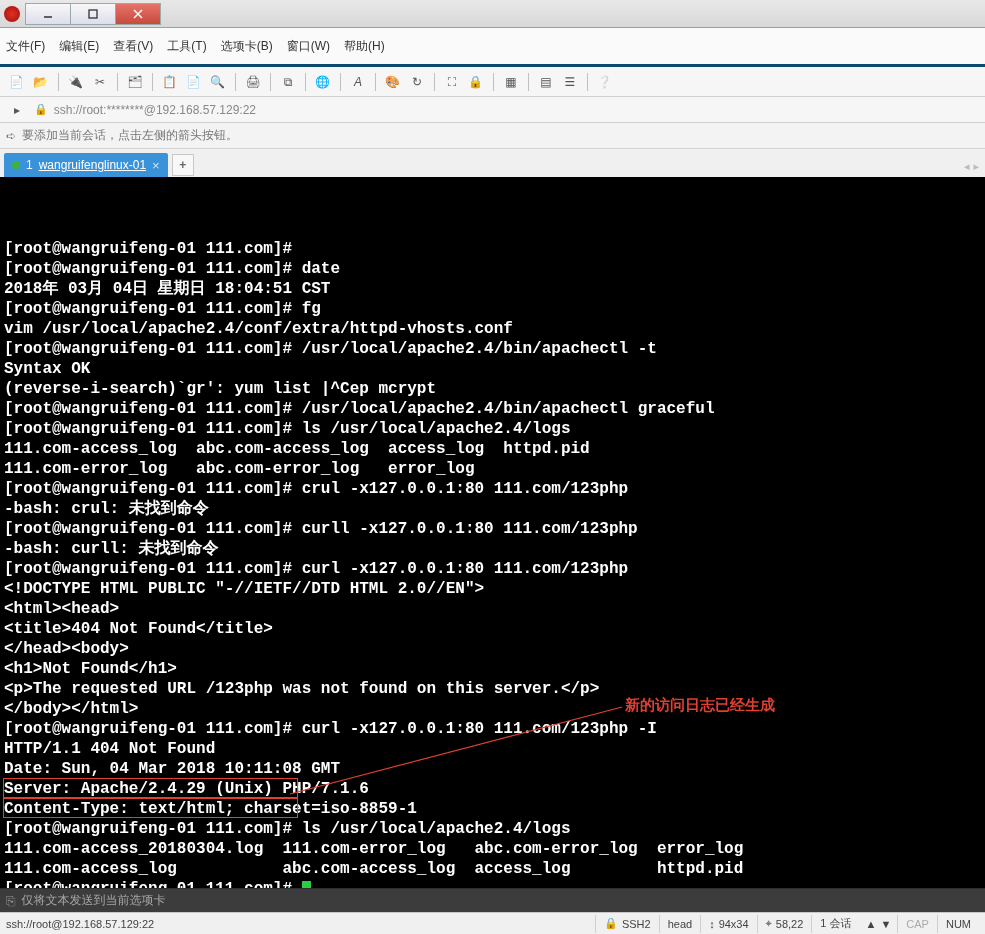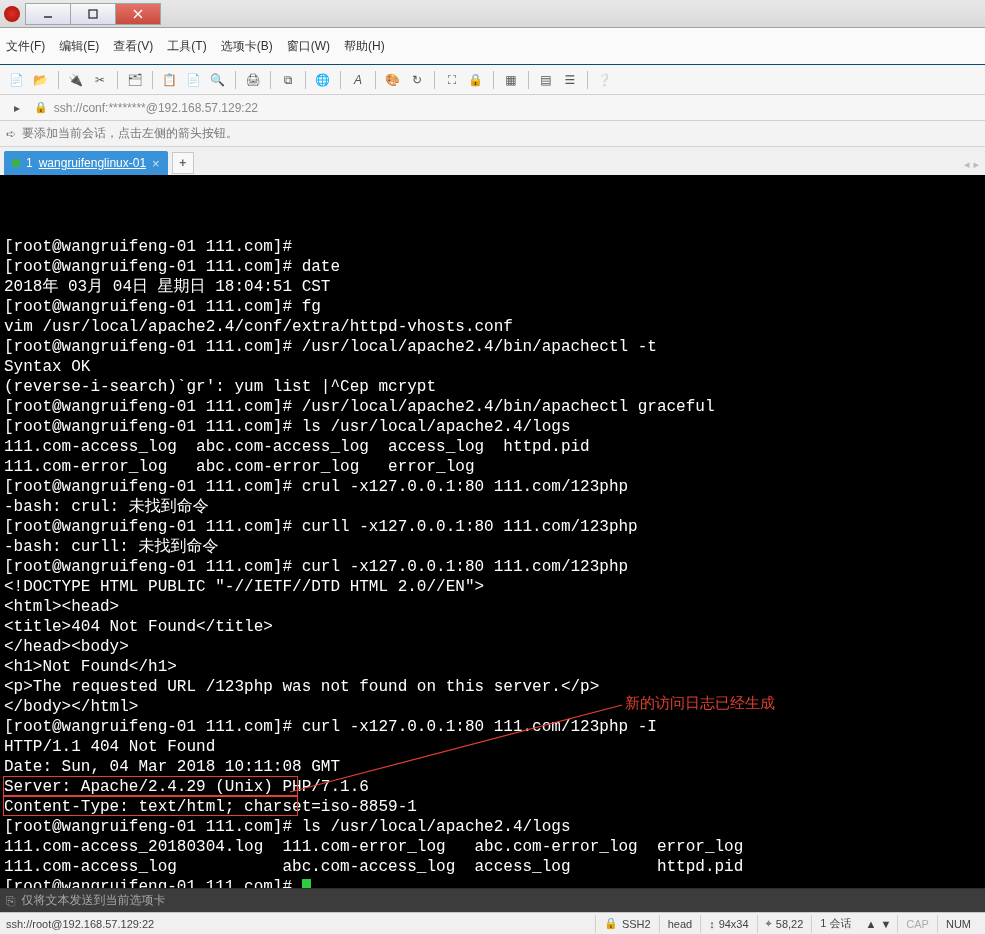--- a/index.html
+++ b/index.html
@@ -42,21 +42,21 @@
   display: flex; align-items: center; justify-content: center;
   border: 1px solid #9aa;
   background: linear-gradient(to bottom,#f8f8f8,#dde);
   margin-left: -1px;
 }
 .win-btn.close { background: linear-gradient(to bottom,#e57368,#c84a3e); color: white; }
 .win-btn svg { width: 12px; height: 12px; }
 .menubar {
   height: 24px;
   background: #fafafa;
-  border-bottom: 1px solid #0c4a6e;
+  border-bottom: 3px solid #0c4a6e;
   display: flex;
   align-items: center;
   padding: 18px 6px;
   gap: 14px;
 }
 .menubar span { color: #333; cursor: default; }
 .toolbar {
   height: 30px;
   background: #f6f6f6;
   border-bottom: 1px solid #d0d0d0;
@@ -131,20 +131,21 @@
   flex: 1;
   background: #000;
   color: #fff;
   font-family: "Consolas","Courier New",monospace;
   font-size: 16px;
   line-height: 20px;
   padding: 2px 4px;
   overflow: hidden;
   position: relative;
   white-space: pre;
+  font-weight: bold;
 }
 .terminal .line { white-space: pre; }
 .hl-box {
   position: absolute;
   border: 1px solid #e04030;
   pointer-events: none;
 }
 .anno {
   position: absolute;
   color: #e04030;
@@ -268,21 +269,21 @@
     <div class="tb-sep"></div>
     <div class="tb-btn">▤</div>
     <div class="tb-btn">☰</div>
     <div class="tb-sep"></div>
     <div class="tb-btn">❔</div>
   </div>
 
   <div class="addrbar">
     <span class="tb-btn">▸</span>
     <span class="lock-ic">🔒</span>
-    <span>ssh://conf:********@192.168.57.129:22</span>
+    <span>ssh://root:********@192.168.57.129:22</span>
   </div>
 
   <div class="hintbar">
     <span>➪</span>
     <span>要添加当前会话，点击左侧的箭头按钮。</span>
   </div>
 
   <div class="tabbar">
     <div class="tab">
       <span class="dot"></span>

